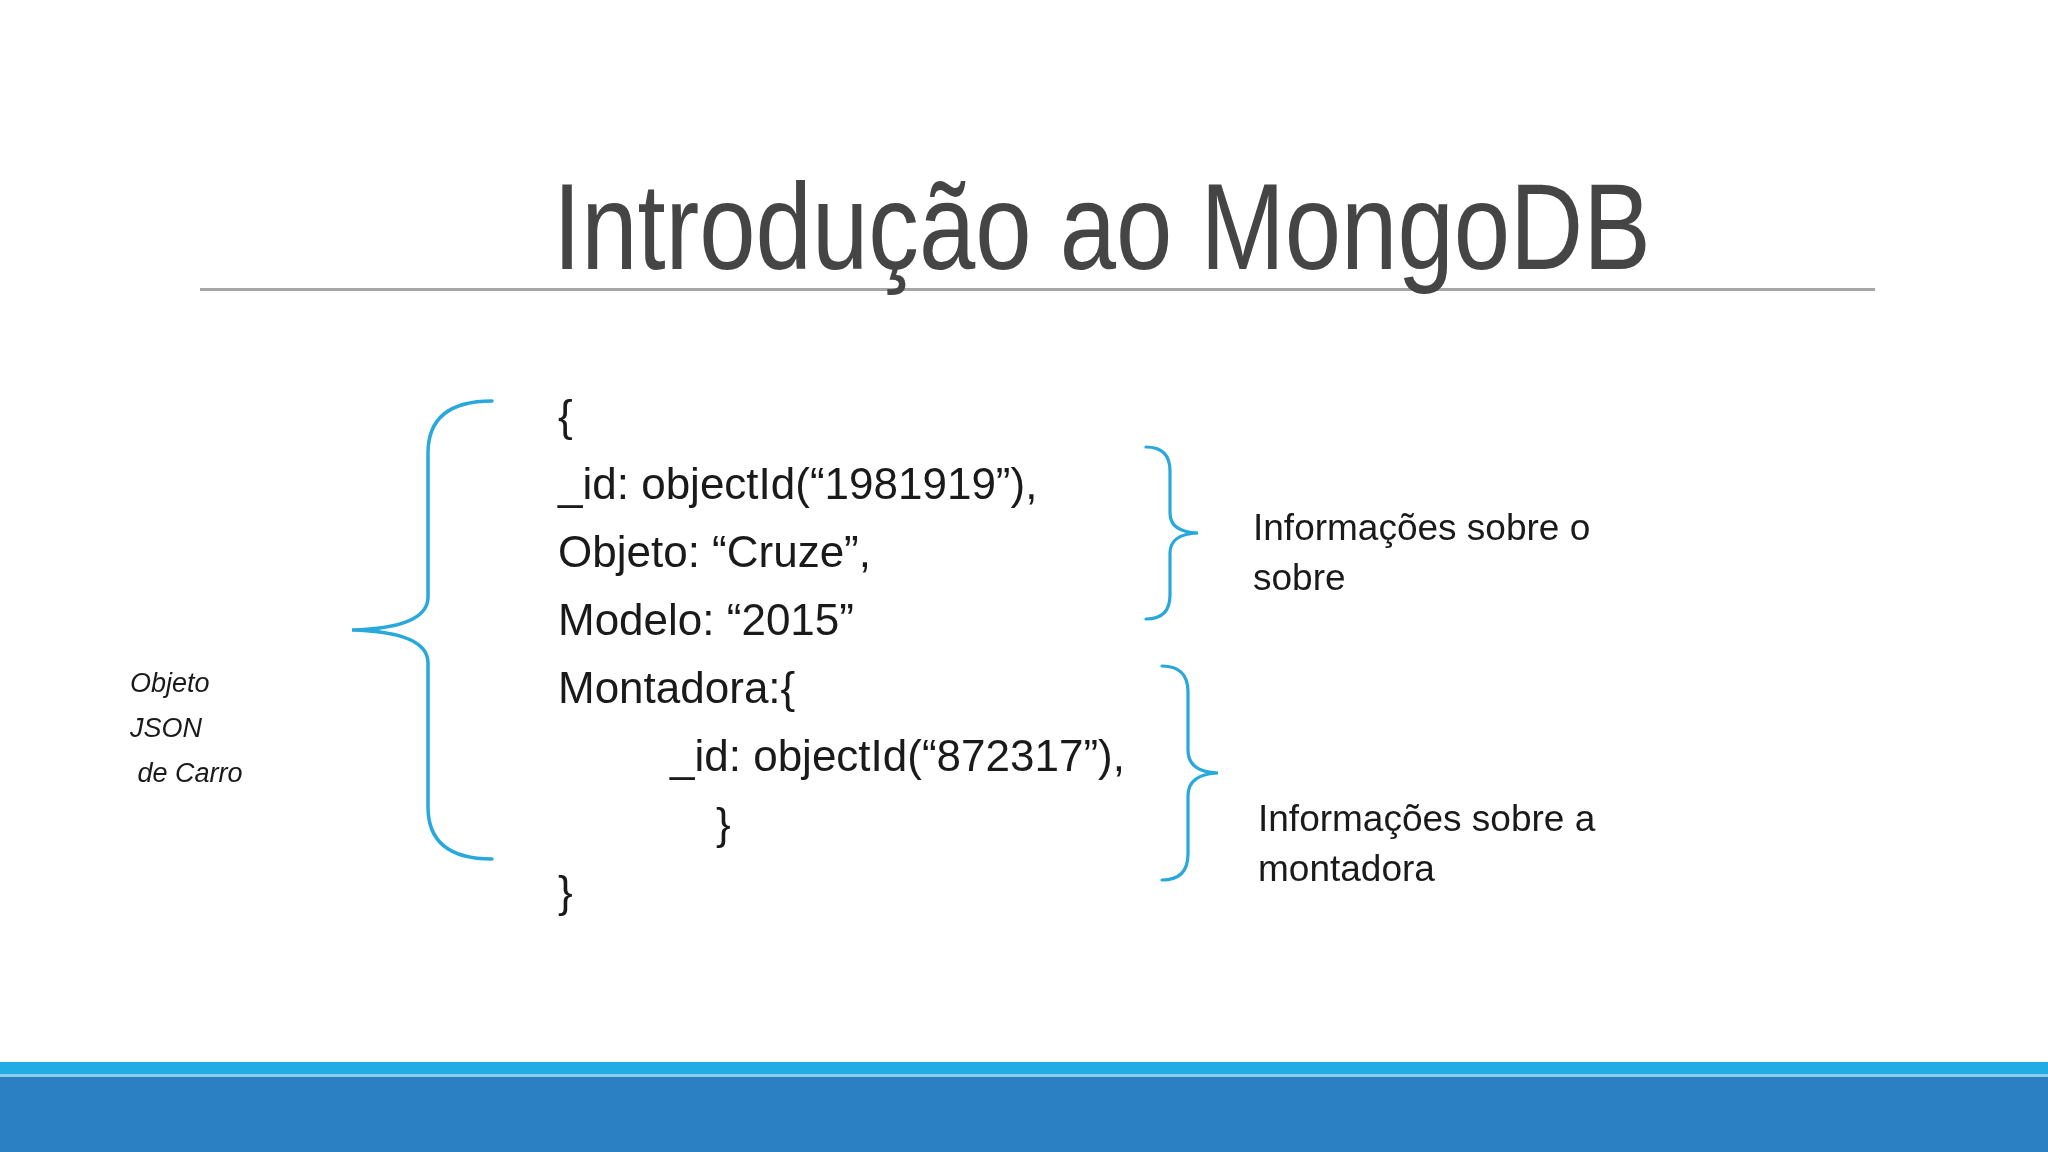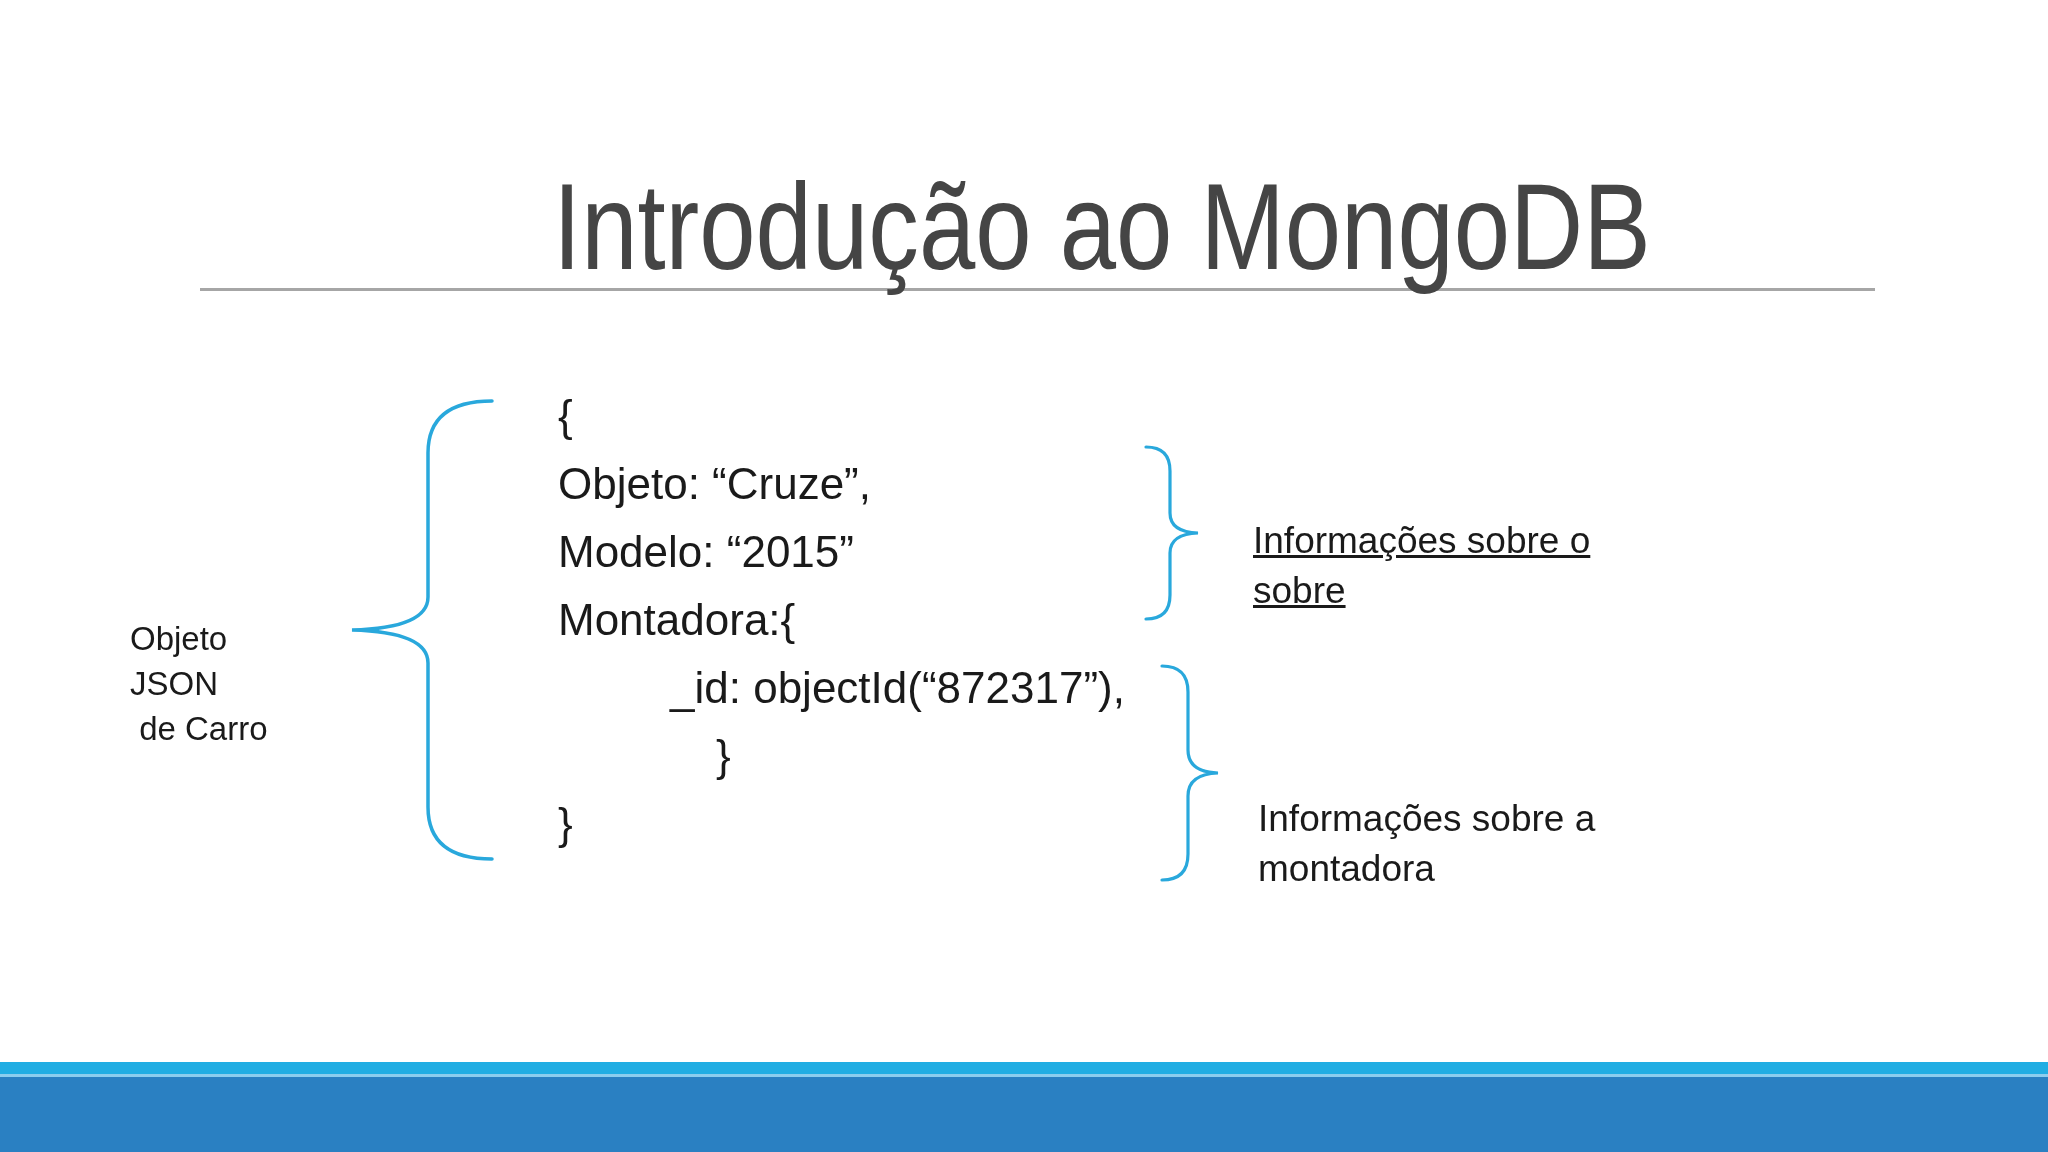--- a/index.html
+++ b/index.html
@@ -55,26 +55,27 @@
   
   .brace-svg { position: absolute; overflow: visible; z-index: 1; }
   #brace-object    { left: 340px;  top: 395px; width: 160px; height: 470px; }
   #brace-car       { left: 1140px; top: 443px; width: 85px;  height: 180px; }
   #brace-montadora { left: 1156px; top: 662px; width: 85px;  height: 222px; }
 
   
   .annotation { position: absolute; z-index: 2; }
   .label-left {
     left: 130px;
-    top: 616px;
-    font-size: 33px;
+    top: 661px;
+    font-size: 27px;
     line-height: 45px;
+    font-style: italic;
   }
   .label-right { font-size: 37px; line-height: 50px; }
-  #label-car       { left: 1253px; top: 516px; text-decoration: underline; }
+  #label-car       { left: 1253px; top: 503px; }
   #label-montadora { left: 1258px; top: 762px; margin-top: 32px; }
   .annotation div { white-space: pre; }
 
   
   .footer-stripe {
     position: absolute; left: 0; top: 1062px;
     width: 2048px; height: 12px; background: #21ade3;
   }
   .footer-divider {
     position: absolute; left: 0; top: 1074px;
@@ -88,20 +89,21 @@
 </head>
 <body>
 
 <div class="slide">
 
   <h1 class="title">Introdução ao MongoDB</h1>
   <div class="title-rule"></div>
 
   <div class="code-block">
     <div class="code-line">{</div>
+    <div class="code-line">_id: objectId(“1981919”),</div>
     <div class="code-line">Objeto: “Cruze”,</div>
     <div class="code-line">Modelo: “2015”</div>
     <div class="code-line">Montadora:{</div>
     <div class="code-line indent">_id: objectId(“872317”),</div>
     <div class="code-line indent2">}</div>
     <div class="code-line">}</div>
   </div>
 
   <svg id="brace-object" class="brace-svg" viewBox="0 0 160 470" fill="none">
     <path stroke-width="3.5" stroke-linecap="round" fill="none" d="M 152 6 Q 88 6 88 58 L 88 202 Q 88 233 12 235 Q 88 237 88 268 L 88 412 Q 88 464 152 464" stroke="#29A8DC"></path>

